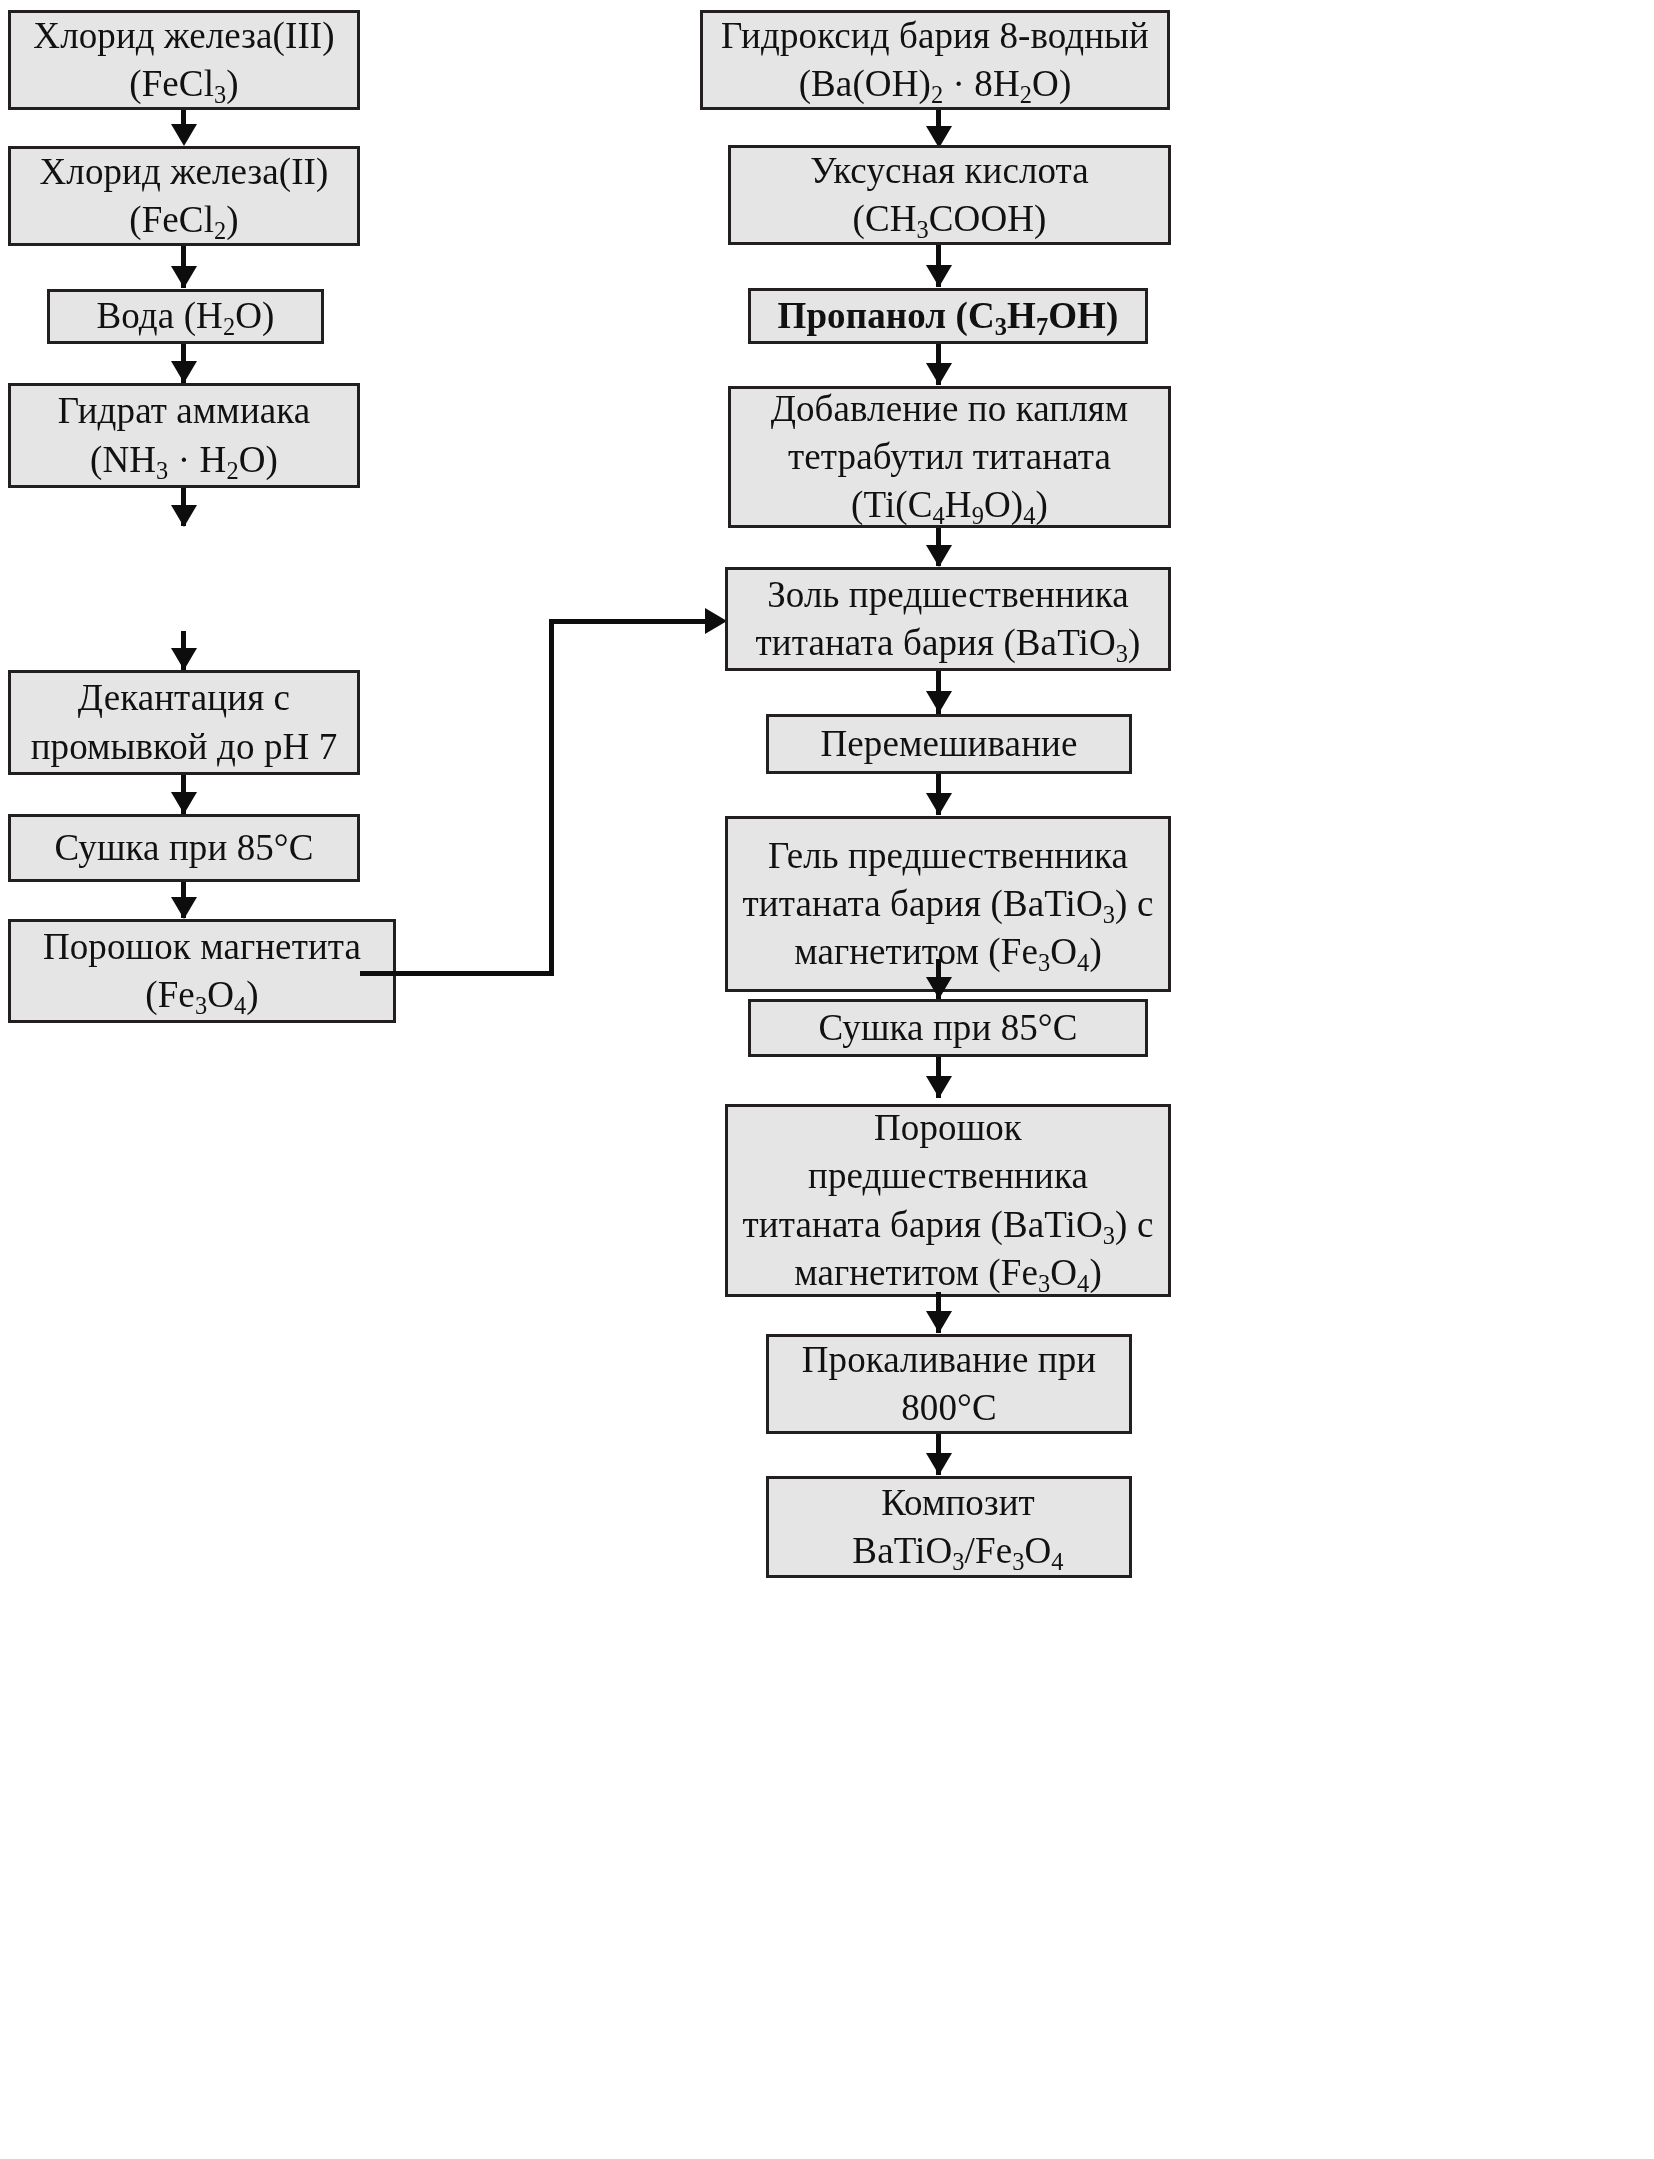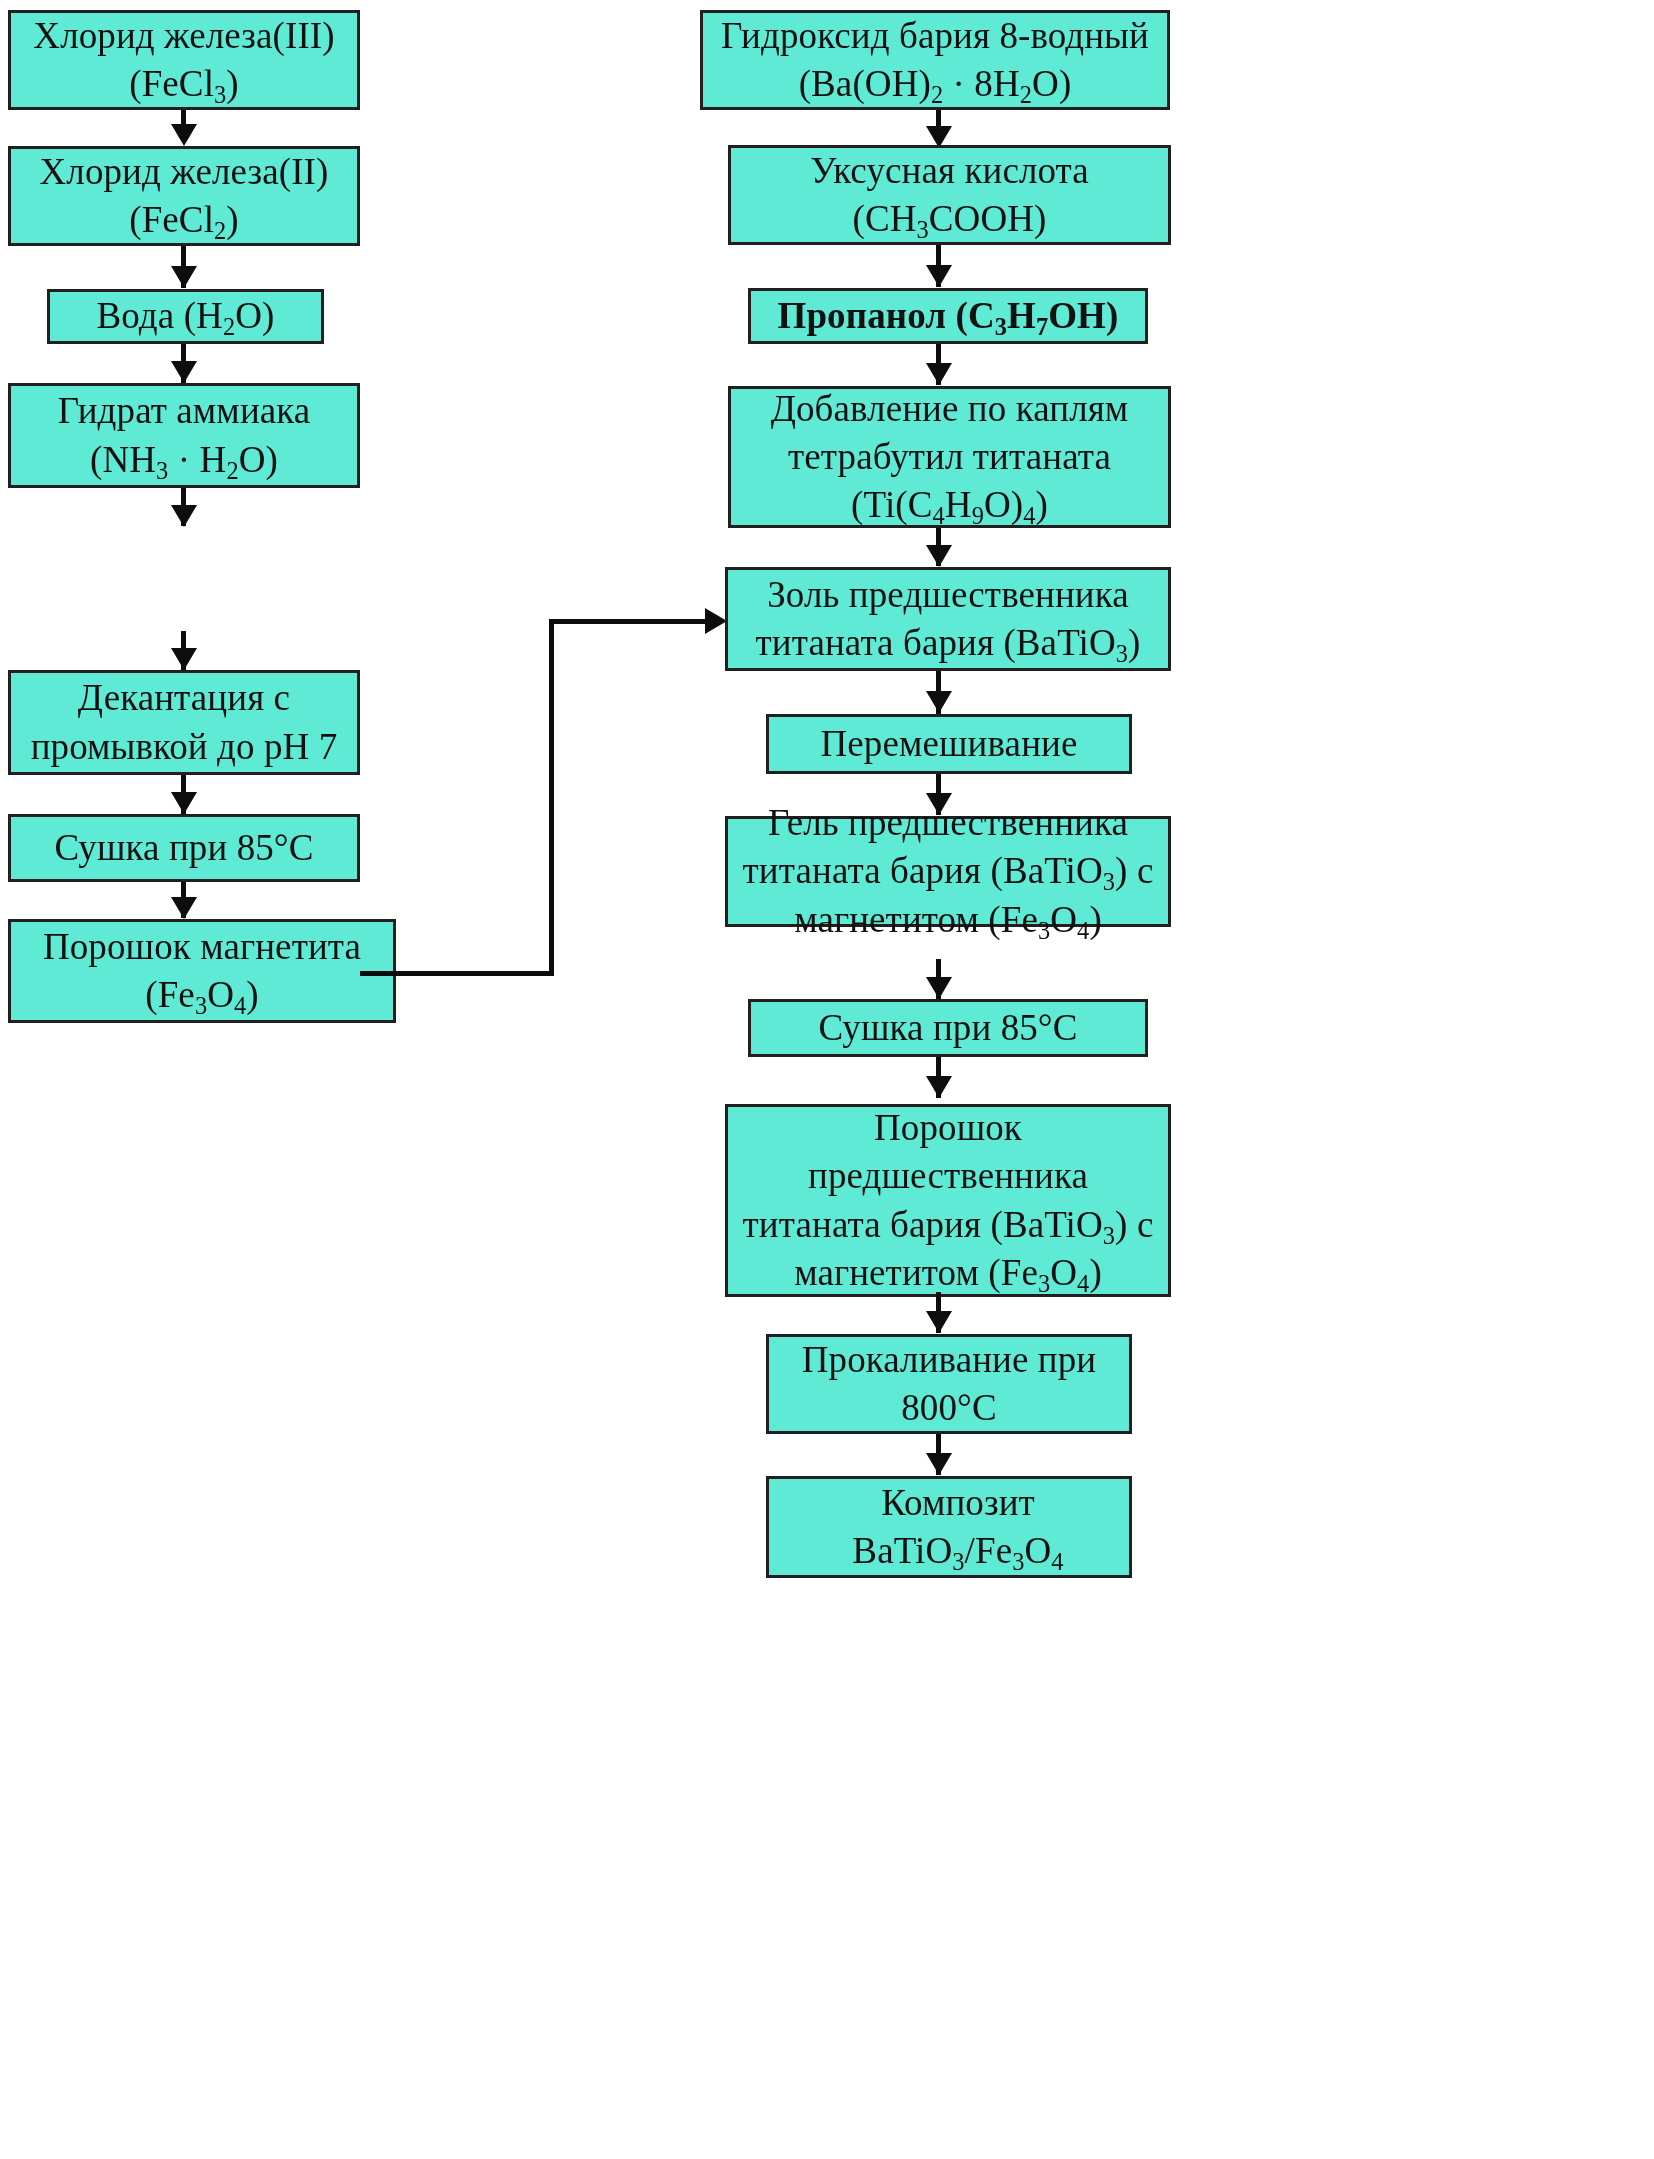--- a/index.html
+++ b/index.html
@@ -15,21 +15,21 @@
     position: relative;
     width: 1654px;
     height: 2159px;
     background: #ffffff;
     overflow: hidden;
   }
   .node {
     position: absolute;
     box-sizing: border-box;
     border: 3px solid #231f20;
-    background: #5eead4;
+    background: #e5e5e5;
     display: flex;
     align-items: center;
     justify-content: center;
     text-align: center;
     line-height: 1.30;
     font-size: 37px;
     letter-spacing: 0.1px;
     padding: 4px 10px;
   }
   .node .txt {
@@ -166,21 +166,21 @@
   <div class="vline" style="left:936px; top:671px; height:43px;"></div>
   <div class="arrowdown" style="left:926px; top:691px;"></div>
 
   <div class="node" style="left:766px; top:714px; width:366px; height:60px;">
     <div class="txt">Перемешивание</div>
   </div>
 
   <div class="vline" style="left:936px; top:774px; height:41px;"></div>
   <div class="arrowdown" style="left:926px; top:793px;"></div>
 
-  <div class="node" style="left:725px; top:816px; width:446px; height:111px;">
+  <div class="node" style="left:725px; top:816px; width:446px; height:176px;">
     <div class="txt">Гель предшественника<br>титаната бария (BaTiO<sub>3</sub>) с<br>магнетитом (Fe<sub>3</sub>O<sub>4</sub>)</div>
   </div>
 
   <div class="vline" style="left:936px; top:959px; height:40px;"></div>
   <div class="arrowdown" style="left:926px; top:977px;"></div>
 
   <div class="node" style="left:748px; top:999px; width:400px; height:58px;">
     <div class="txt">Сушка при 85°C</div>
   </div>
 

